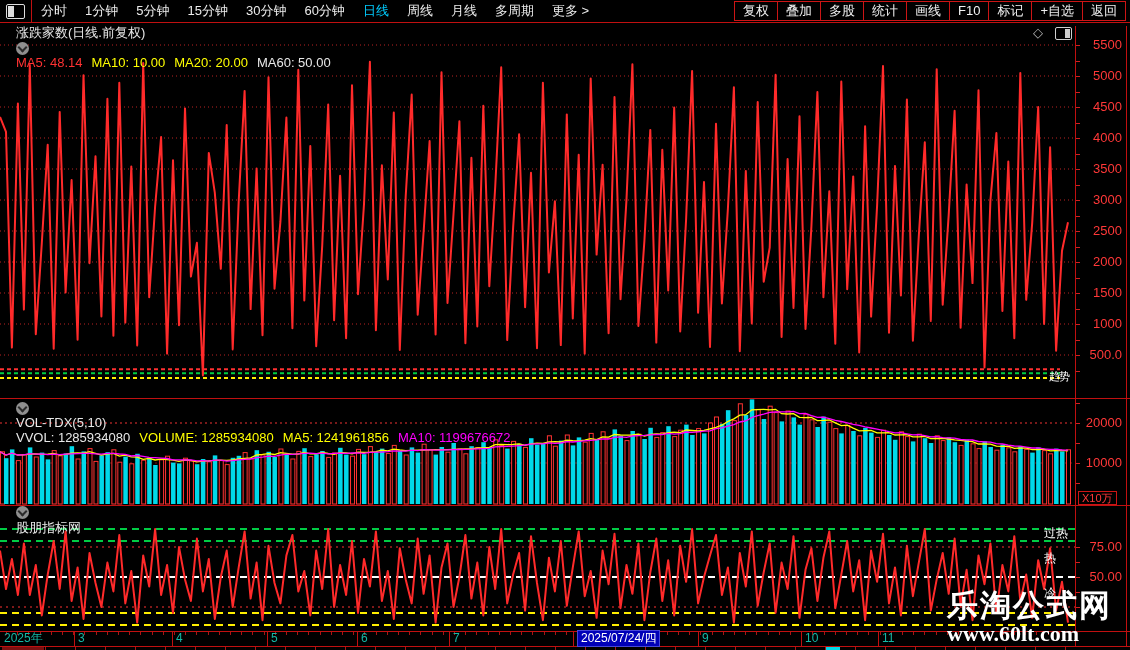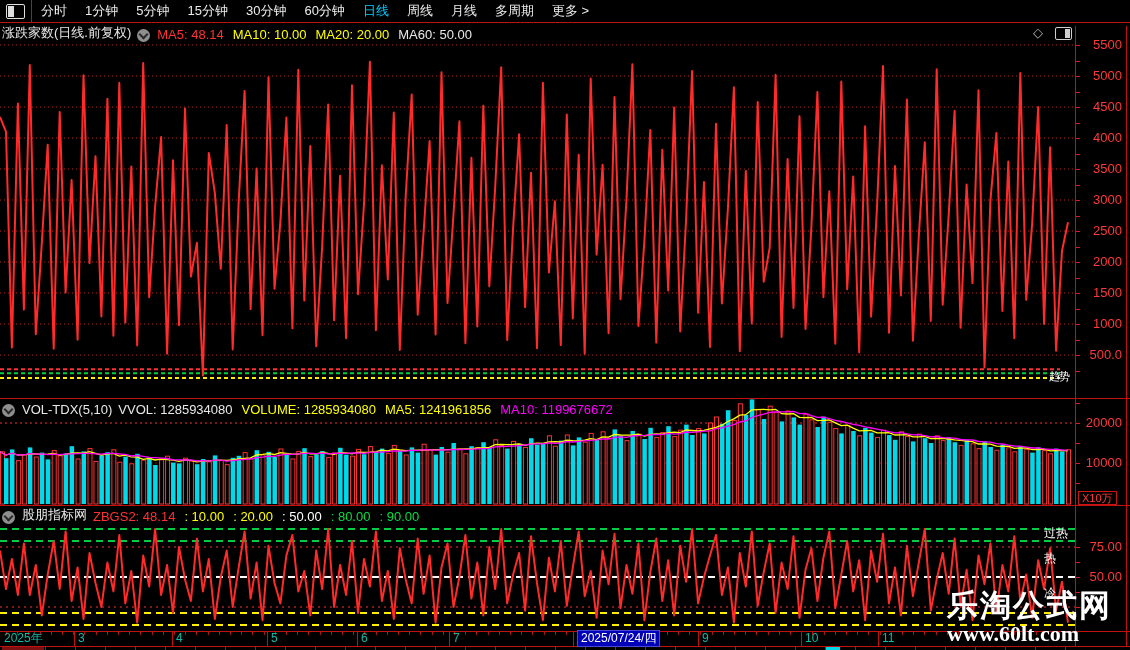--- a/index.html
+++ b/index.html
@@ -11,21 +11,21 @@
   .layout-icon{width:17px;height:13px;border:1px solid #ddd;border-radius:2px;margin:0 6px;
                position:relative;flex:0 0 auto;}
   .layout-icon::after{content:"";position:absolute;left:1px;top:1px;bottom:1px;width:6px;background:#ddd;}
   .menu-sep{width:1px;height:22px;background:#c01010;flex:0 0 auto;}
   .menu-item{color:#ececec;font-size:13px;padding:0 9px;white-space:nowrap;cursor:default;text-align:center;}
   .menu-item.active{color:#00ccff;}
   .menu-boxes{position:absolute;right:4px;top:1px;display:flex;height:20px;}
   .menu-box{border:1px solid #cc1515;color:#f2f2f2;font-size:13px;line-height:18px;
             padding:0 8px;margin-left:-1px;white-space:nowrap;cursor:default;}
   
-  .title-row{position:absolute;left:2px;display:flex;align-items:flex-end;z-index:20;white-space:nowrap;}
+  .title-row{position:absolute;left:16px;display:flex;align-items:flex-start;z-index:20;white-space:nowrap;flex-direction:column;}
   .chart-title{color:#e8e8e8;font-size:13px;margin-right:6px;}
   .circle-icon{width:13px;height:13px;border-radius:50%;background:#8f8f8f;display:inline-flex;
                align-items:center;justify-content:center;margin-right:7px;flex:0 0 auto;}
   .circle-icon i{display:block;width:5px;height:5px;border-right:2px solid #2a2a2a;
                  border-bottom:2px solid #2a2a2a;transform:rotate(45deg);margin-top:-3px;}
   .readout{font-size:13px;margin-right:9px;}
   
   .hline{position:absolute;left:0;width:1130px;height:1px;background:#c01010;z-index:15;}
   .vline{position:absolute;width:1px;background:#c01010;z-index:15;}
   svg.chart{position:absolute;left:0;z-index:5;}
@@ -64,20 +64,31 @@
       <span class="menu-item">1分钟</span>
       <span class="menu-item">5分钟</span>
       <span class="menu-item">15分钟</span>
       <span class="menu-item">30分钟</span>
       <span class="menu-item">60分钟</span>
       <span class="menu-item active">日线</span>
       <span class="menu-item">周线</span>
       <span class="menu-item">月线</span>
       <span class="menu-item">多周期</span>
       <span class="menu-item">更多 &gt;</span>
+    </span>
+  <span class="menu-boxes" id="right-menu">
+      <span class="menu-box">复权</span>
+      <span class="menu-box">叠加</span>
+      <span class="menu-box">多股</span>
+      <span class="menu-box">统计</span>
+      <span class="menu-box">画线</span>
+      <span class="menu-box">F10</span>
+      <span class="menu-box">标记</span>
+      <span class="menu-box">+自选</span>
+      <span class="menu-box">返回</span>
     </span>
 </div>
 
 <div class="title-row" style="top:24px;">
   <span class="chart-title">涨跌家数(日线.前复权)</span>
   <span class="circle-icon">
       <i></i>
     </span>
   <span id="main-readouts" style="display:flex;">
       <span class="readout" style="color: rgb(255, 50, 50);">MA5: 48.14</span>
@@ -313,28 +324,20 @@
       <span class="readout" style="color: rgb(255, 0, 255);">MA10: 1199676672</span>
     </span>
 </div>
 <div class="unit-box">X10万</div>
 
 <div class="title-row" style="top:506px;">
   <span class="circle-icon">
       <i></i>
     </span>
   <span class="chart-title">股朋指标网</span>
-  <span id="osc-readouts" style="display:flex;">
-      <span class="readout" style="color: rgb(255, 50, 50);">ZBGS2: 48.14</span>
-      <span class="readout" style="color: rgb(255, 255, 0);">: 10.00</span>
-      <span class="readout" style="color: rgb(255, 255, 0);">: 20.00</span>
-      <span class="readout" style="color: rgb(255, 255, 255);">: 50.00</span>
-      <span class="readout" style="color: rgb(0, 221, 68);">: 80.00</span>
-      <span class="readout" style="color: rgb(0, 221, 68);">: 90.00</span>
-    </span>
 </div>
 <svg class="chart" id="osc-svg" style="top:520px;" width="1075" height="110">
     <line x1="0" y1="9" x2="1075" y2="9" stroke="#00cc44" stroke-width="2" stroke-dasharray="7 5"></line>
     <line x1="0" y1="21" x2="1075" y2="21" stroke="#00cc44" stroke-width="2" stroke-dasharray="7 5"></line>
     <line x1="0" y1="27" x2="1075" y2="27" stroke="#ff3333" stroke-width="1" stroke-dasharray="2 4"></line>
     <line x1="0" y1="57" x2="1075" y2="57" stroke="#ffffff" stroke-width="2" stroke-dasharray="7 5"></line>
     <line x1="0" y1="87" x2="1075" y2="87" stroke="#ff3333" stroke-width="1" stroke-dasharray="2 4"></line>
     <line x1="0" y1="93" x2="1075" y2="93" stroke="#ffee00" stroke-width="2" stroke-dasharray="7 5"></line>
     <line x1="0" y1="105" x2="1075" y2="105" stroke="#ffee00" stroke-width="2" stroke-dasharray="7 5"></line>
     <polyline points="0.0,30.6 6.0,69.0 11.9,39.0 17.9,75.0 23.9,23.4 29.8,75.0 35.8,45.0 41.8,95.4 47.7,54.6 53.7,21.0 59.7,69.0 65.6,11.4 71.6,81.0 77.6,47.4 83.5,99.0 89.5,33.0 95.5,63.0 101.4,87.0 107.4,42.6 113.4,71.4 119.3,15.0 125.3,83.4 131.3,51.0 137.2,102.6 143.2,35.4 149.2,66.6 155.1,9.0 161.1,75.0 167.1,45.0 173.0,93.0 179.0,27.0 185.0,59.4 190.9,81.0 196.9,18.6 202.9,71.4 208.8,39.0 214.8,99.0 220.8,57.0 226.7,30.6 232.7,87.0 238.7,47.4 244.6,11.4 250.6,78.6 256.6,42.6 262.5,100.2 268.5,25.8 274.5,63.0 280.4,83.4 286.4,35.4 292.4,15.0 298.3,71.4 304.3,51.0 310.3,95.4 316.2,30.6 322.2,69.0 328.2,9.0 334.1,87.0 340.1,45.0 346.1,75.0 352.0,21.0 358.0,93.0 364.0,39.0 369.9,66.6 375.9,11.4 381.9,81.0 387.8,51.0 393.8,99.0 399.8,28.2 405.7,59.4 411.7,83.4 417.7,18.6 423.6,73.8 429.6,35.4 435.6,102.6 441.5,47.4 447.5,23.4 453.5,87.0 459.4,57.0 465.4,15.0 471.4,78.6 477.3,42.6 483.3,95.4 489.3,27.0 495.2,69.0 501.2,9.0 507.2,83.4 513.1,54.6 519.1,33.0 525.1,90.6 531.0,16.2 537.0,63.0 542.9,100.2 548.9,37.8 554.9,71.4 560.8,21.0 566.8,85.8 572.8,47.4 578.7,11.4 584.7,76.2 590.7,51.0 596.6,97.8 602.6,30.6 608.6,64.2 614.5,13.8 620.5,88.2 626.5,45.0 632.4,73.8 638.4,23.4 644.4,100.2 650.3,52.2 656.3,18.6 662.3,81.0 668.2,40.2 674.2,95.4 680.2,25.8 686.1,61.8 692.1,9.0 698.1,83.4 704.0,57.0 710.0,35.4 716.0,15.0 721.9,75.0 727.9,47.4 733.9,102.6 739.8,33.0 745.8,66.6 751.8,11.4 757.7,85.8 763.7,52.2 769.7,23.4 775.6,93.0 781.6,42.6 787.6,69.0 793.5,16.2 799.5,97.8 805.5,49.8 811.4,28.2 817.4,81.0 823.4,37.8 829.3,11.4 835.3,88.2 841.3,54.6 847.2,21.0 853.2,71.4 859.2,40.2 865.1,100.2 871.1,30.6 877.1,61.8 883.0,13.8 889.0,83.4 895.0,47.4 900.9,95.4 906.9,25.8 912.9,76.2 918.8,42.6 924.8,9.0 930.8,90.6 936.7,59.4 942.7,33.0 948.7,73.8 954.6,18.6 960.6,85.8 966.6,49.8 972.5,100.2 978.5,35.4 984.5,64.2 990.4,23.4 996.4,93.0 1002.4,45.0 1008.3,71.4 1014.3,16.2 1020.3,81.0 1026.2,54.6 1032.2,97.8 1038.2,40.2 1044.1,69.0 1050.1,28.2 1056.1,90.6 1062.0,61.8 1068.0,102.6" fill="none" stroke="#ff2a2a" stroke-width="2" stroke-linejoin="round"></polyline>

